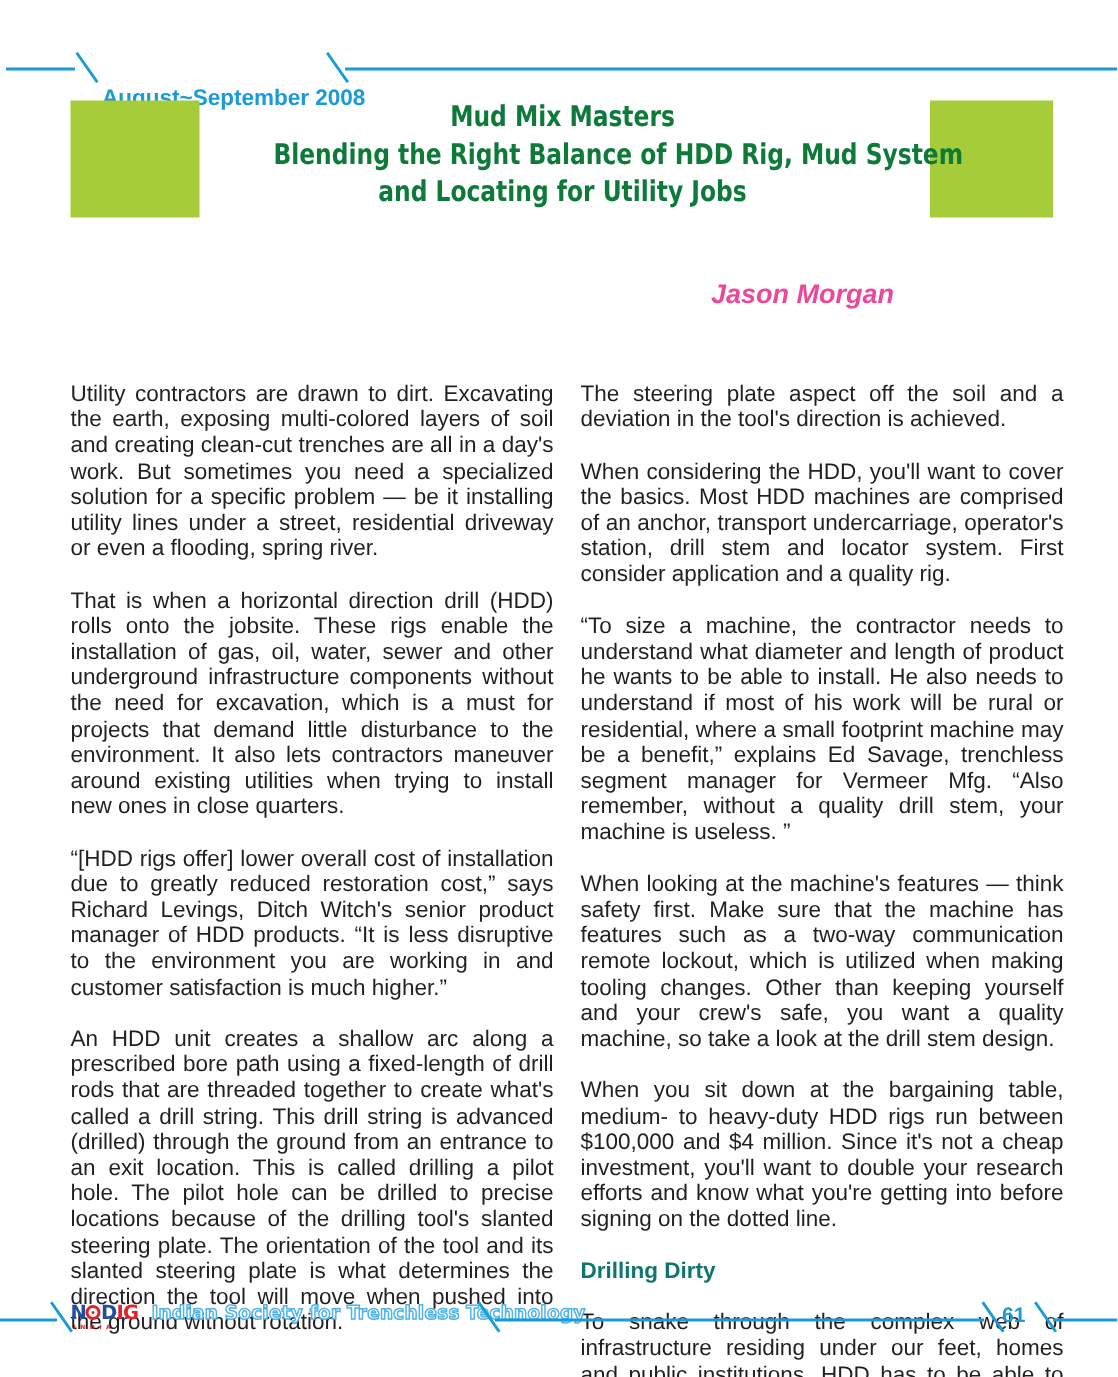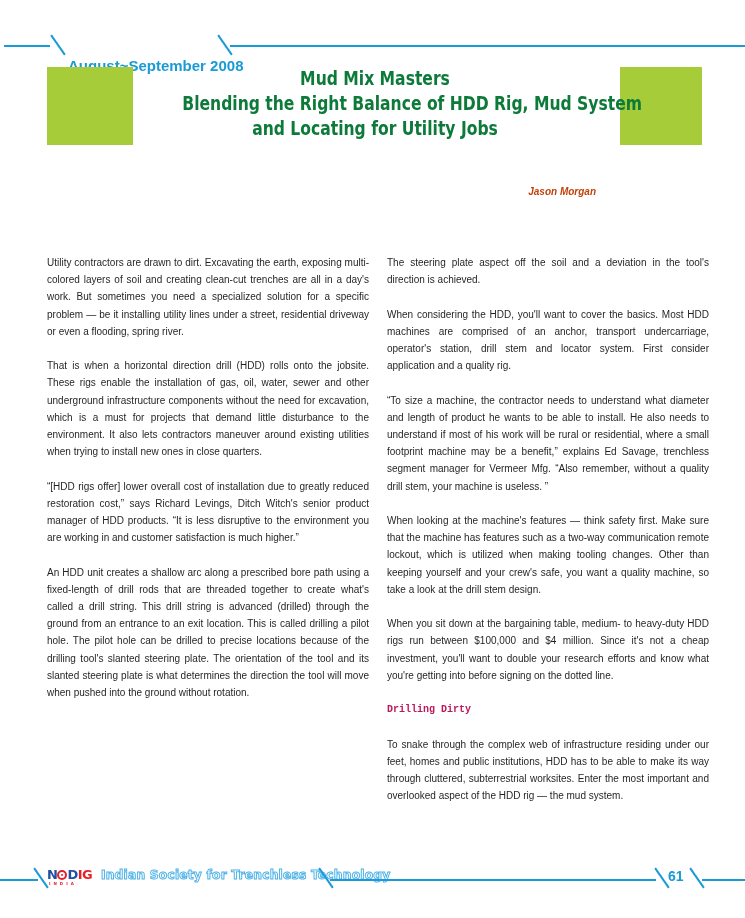--- a/index.html
+++ b/index.html
@@ -7,27 +7,27 @@
          font-family:"Liberation Sans", sans-serif; color:#231f20; }
   .rule { position:absolute; height:2px; background:#1a9ad6; }
   .slash { position:absolute; width:2px; height:24px; background:#1a9ad6; transform:rotate(-35deg); }
   .issue-date { position:absolute; left:68px; top:36px; font-size:15px; font-weight:bold; color:#1a9ad6; letter-spacing:0;margin-top:21px; }
   .green-block { position:absolute; width:86px; height:78px; background:#a6cc3a; }
   .title { position:absolute; left:140px; top:66px; width:470px; text-align:center;
            font-family:"DejaVu Sans", sans-serif; font-weight:bold; color:#0d7a3a;
            font-size:19px; line-height:25px; transform:scaleX(0.82); transform-origin:center top; }
   .title div { white-space:nowrap; }
   .author { position:absolute; left:440px; top:186px; width:156px; text-align:right;
-            font-size:10px; font-weight:bold; font-style:italic; color:#c2410c; }
-  .col { position:absolute; top:254px; width:322px; font-size:10px; line-height:17.2px;
+            font-size:18px; font-weight:bold; font-style:italic; color:#ec4899; }
+  .col { position:absolute; top:254px; width:322px; font-size:15px; line-height:17.2px;
          text-align:justify; color:#231f20; }
   .col p { margin:0 0 17.2px 0; }
   .col-left { left:47px; }
   .col-right { left:387px; }
-  .subhead { color:#be185d; font-weight:bold;font-family:Liberation Mono, monospace; }
+  .subhead { color:#0f766e; font-weight:bold; }
   .footer-logo { position:absolute; left:47px; top:867px; display:flex; align-items:baseline; }
   .logo-mark { font-family:"DejaVu Sans", sans-serif; font-weight:bold; font-size:13px; color:#1f4f9e; letter-spacing:-0.5px; position:relative; }
   .logo-mark .o { display:inline-block; width:10px; height:10px; border-radius:50%; border:2px solid #e4202a; box-sizing:border-box; vertical-align:-1px; position:relative; }
   .logo-mark .o::after { content:""; position:absolute; left:2px; top:2px; width:2px; height:2px; border-radius:50%; background:#e4202a; }
   .logo-mark .ig { color:#e4202a; }
   .logo-sub { position:absolute; left:2px; top:14px; font-size:4px; letter-spacing:3px; color:#e4202a; }
   .society { margin-left:6px; font-family:"DejaVu Sans", sans-serif; font-weight:bold; font-size:12.5px;
              color:#ffffff; -webkit-text-stroke:1px #4fb3e8; letter-spacing:0.2px; transform:scaleX(0.98); }
   .page-num { position:absolute; left:668px; top:868px; font-size:14px; font-weight:bold; color:#1a9ad6; }
 </style>

